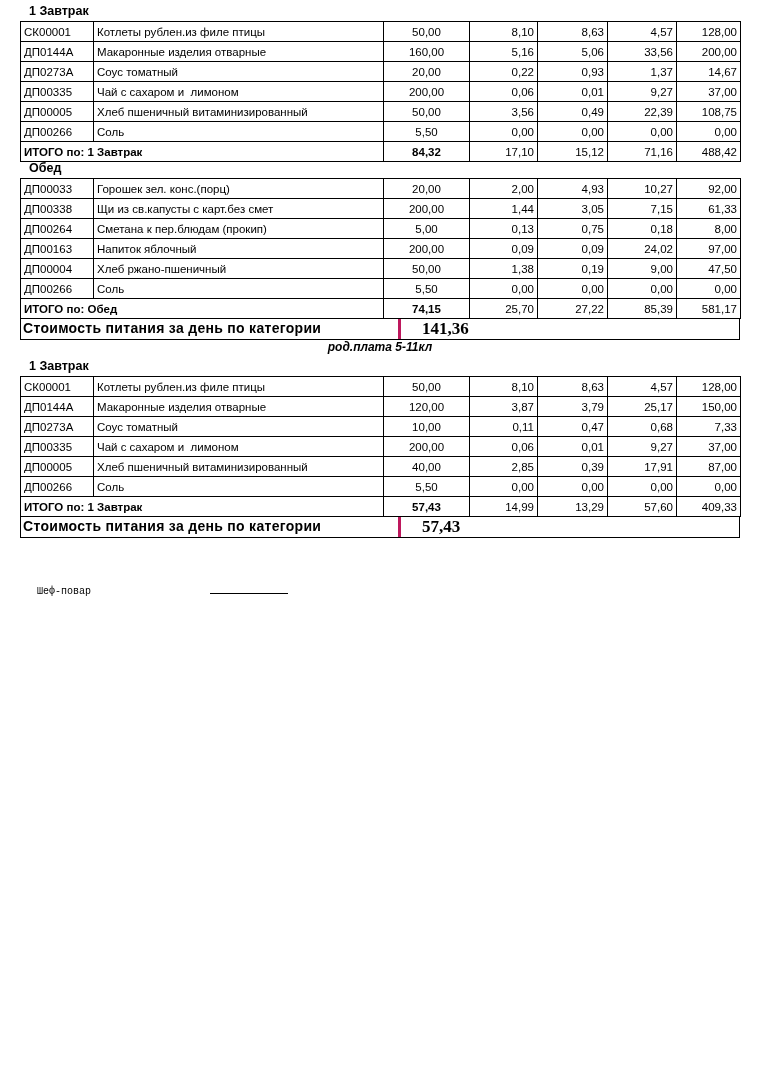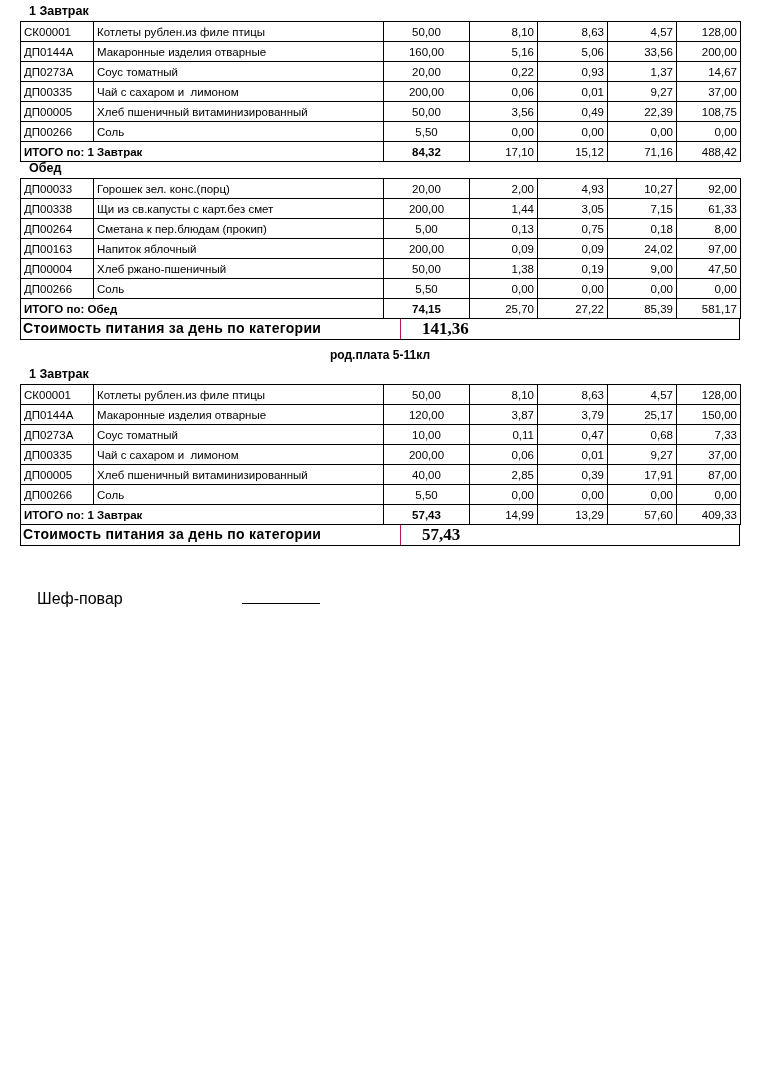--- a/index.html
+++ b/index.html
@@ -40,37 +40,37 @@
   .c-total-label { font-weight: bold; }
   .bold { font-weight: bold; }
 
   .day-total {
     display: flex; width: 720px; margin-left: 20px; height: 21px;
     border: 1px solid #000; border-top: 0; box-sizing: border-box;
     align-items: stretch;
   }
   .day-total-label {
     flex: 0 0 380px; width: 380px; box-sizing: border-box;
-    border-right: 1px solid #be185d;
+    border-right: 3px solid #be185d;
     font-weight: bold; font-size: 14px; letter-spacing: 0.3px;
     line-height: 19px; padding-left: 2px; white-space: nowrap; overflow: hidden;
   }
   .day-total-value {
     flex: 1 1 auto;
     font-family: "Liberation Serif", serif; font-weight: bold;
     font-size: 17px; line-height: 19px; padding-left: 21px;
   }
 
   .category-heading {
-    width: 720px; margin: 8px 0 6px 20px;
-    text-align: center; font-weight: bold; font-size: 12px;
+    width: 720px; margin: 0 0 6px 20px;
+    text-align: center; font-weight: bold; font-size: 12px; font-style: italic;
   }
 
   .signature { margin: 44px 0 0 37px; height: 16px; }
-  .signature-label { font-size: 16px; }
+  .signature-label { font-size: 10px; font-family: Liberation Mono, monospace; }
   .signature-line {
     display: inline-block; width: 78px; height: 11px;
     border-bottom: 1px solid #000; margin-left: 116px;
   }
 </style>
 </head>
 <body>
 
 <div id="doc">
   <section class="section">

